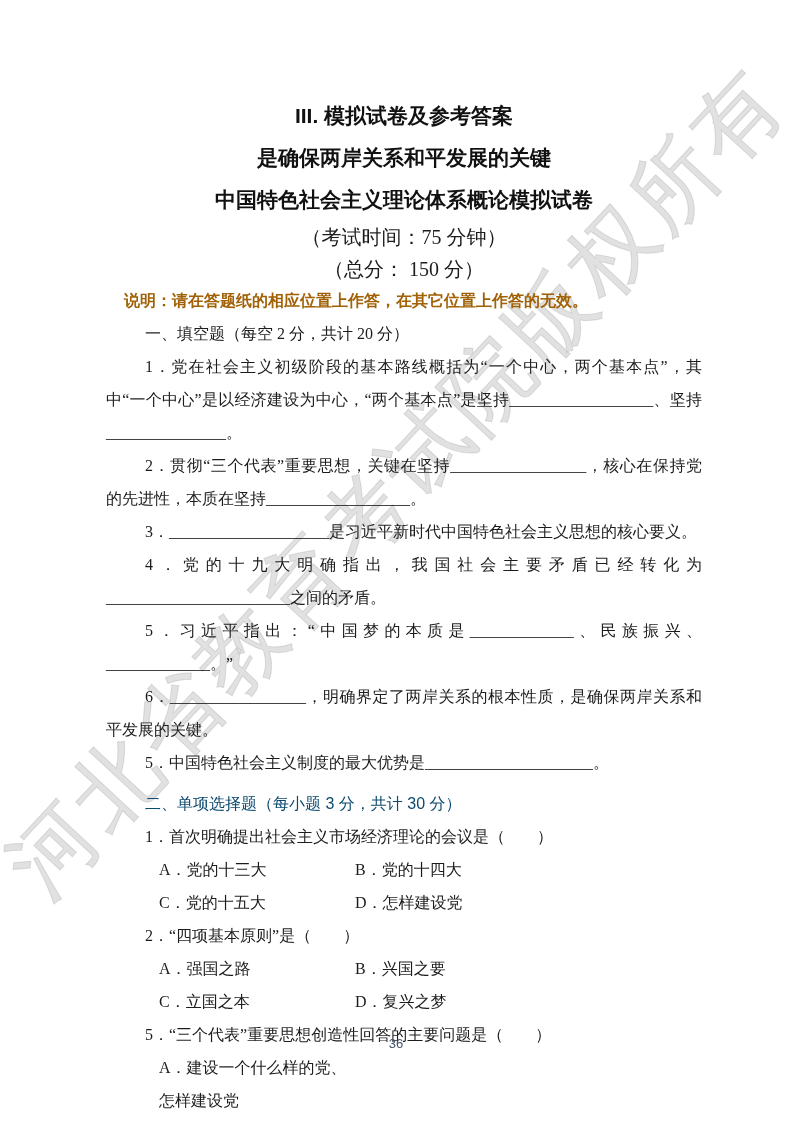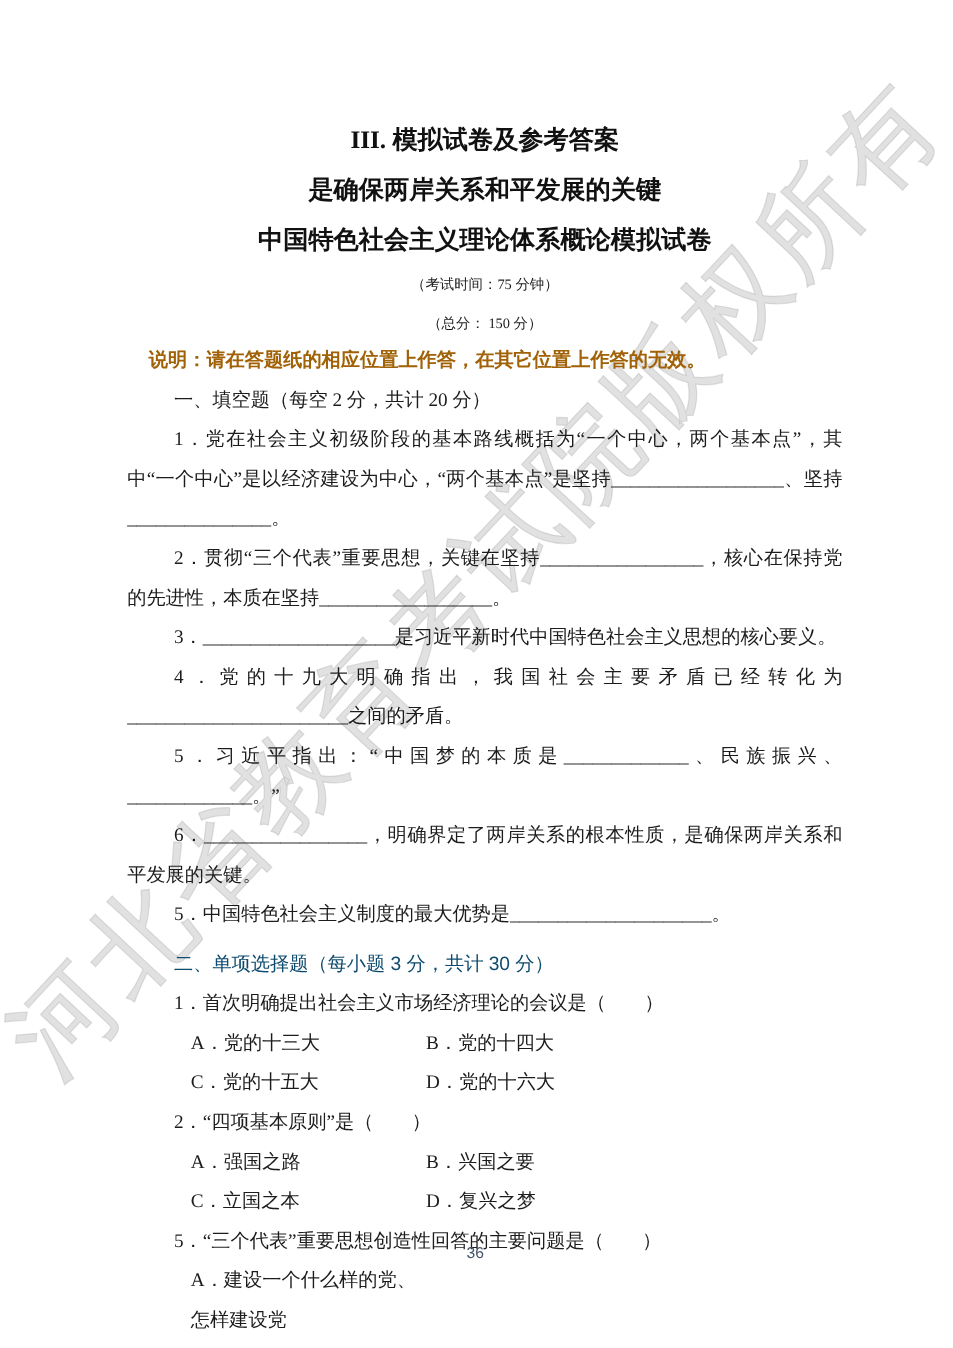--- a/index.html
+++ b/index.html
@@ -32,26 +32,26 @@
     z-index: 1;
     padding: 95px 92px 0 106px;
   }
   .title {
     margin: 0;
     text-align: center;
     font-size: 21px;
     font-weight: bold;
     line-height: 42px;
     color: #111111;
-    font-family: Liberation Serif, serif;
+    font-family: Liberation Sans, sans-serif;
   }
   .meta {
     margin: 0;
     text-align: center;
-    font-size: 12px;
+    font-size: 20px;
     line-height: 32px;
   }
   .instructions {
     margin: 0;
     font-size: 16px;
     font-weight: bold;
     line-height: 32px;
     text-indent: 18px;
     color: #a16207;
     font-family: "Liberation Sans", "DejaVu Sans", sans-serif;
@@ -128,21 +128,21 @@
         <p class="question">6．_________________，明确界定了两岸关系的根本性质，是确保两岸关系和平发展的关键。</p>
         <p class="question">5．中国特色社会主义制度的最大优势是_____________________。</p>
         <p class="sec-heading bold-hei">二、单项选择题（每小题 3 分，共计 30 分）</p>
         <p class="question">1．首次明确提出社会主义市场经济理论的会议是（　　）</p>
         <div class="opt-row">
           <span class="option">A．党的十三大</span>
           <span class="option">B．党的十四大</span>
         </div>
         <div class="opt-row">
           <span class="option">C．党的十五大</span>
-          <span class="option">D．党的十六大</span>
+          <span class="option">D．怎样建设党</span>
         </div>
         <p class="question">2．“四项基本原则”是（　　）</p>
         <div class="opt-row">
           <span class="option">A．强国之路</span>
           <span class="option">B．兴国之要</span>
         </div>
         <div class="opt-row">
           <span class="option">C．立国之本</span>
           <span class="option">D．复兴之梦</span>
         </div>

